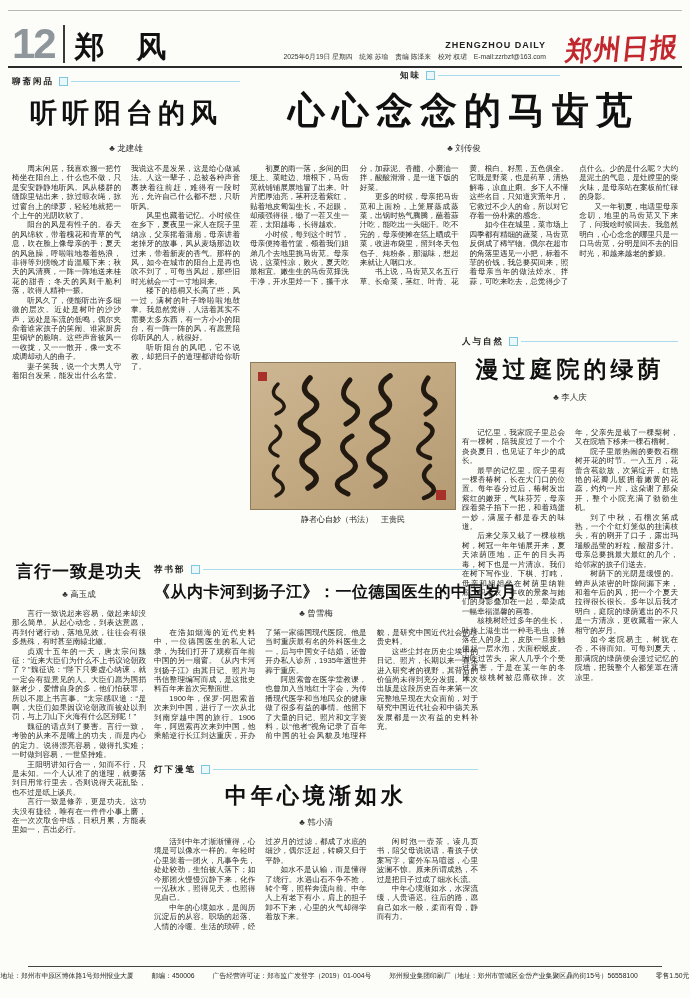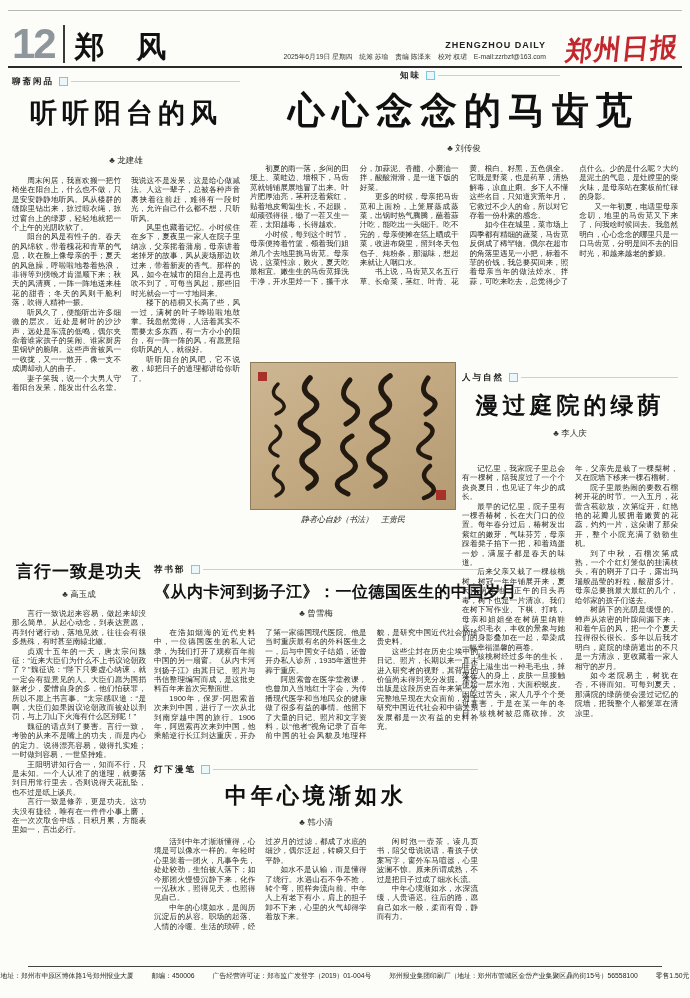--- a/index.html
+++ b/index.html
@@ -33,21 +33,21 @@
   .body-text{font-size:7.6px;line-height:9.4px;text-align:justify;color:#2a2a2a;overflow:hidden;}
   .body-text p{margin:0;text-indent:2em;}
   .cols-2{column-count:2;column-gap:10px;}
   .cols-3{column-count:3;column-gap:10px;}
   .cols-4{column-count:4;column-gap:11px;}
   .abs{position:absolute;}
 
   
   .artwork{position:absolute;left:250px;top:362px;width:206px;}
   .art-img{width:206px;height:148px;display:block;}
-  .art-caption{font-size:8px;color:#222;text-align:center;margin-top:4px;font-style:italic;}
+  .art-caption{font-size:8px;color:#222;text-align:center;margin-top:4px;}
 
   
   .footer-rule{position:absolute;left:28px;right:28px;top:966px;border-top:1px solid #444;}
   .footer{position:absolute;left:28px;right:28px;top:971px;font-size:6.8px;color:#222;
           display:flex;justify-content:center;gap:0;white-space:nowrap;}
   .footer p{display:inline;margin:0 9px;text-indent:0;}
 </style>
 </head>
 <body>
 
@@ -68,21 +68,21 @@
   </div>
   <div class="header-rule"></div>
 
   <div class="abs" style="left:12px;top:76px;width:228px;">
     <div class="label-row">
       <span class="label-text">聊斋闲品</span>
       <span class="label-box"></span>
       <span class="label-line"></span>
     </div>
     <div class="art-title" style="font-size:27px;letter-spacing:5px;margin-top:8px;">听听阳台的风</div>
-    <div class="byline" style="margin-top:24px;text-align:center;">♣ 龙建雄</div>
+    <div class="byline" style="margin-top:12px;text-align:center;">♣ 龙建雄</div>
     <div class="body-text cols-2" style="margin-top:9px;height:378px;">
         <p>周末闲居，我喜欢搬一把竹椅坐在阳台上，什么也不做，只是安安静静地听风。风从楼群的缝隙里钻出来，掠过晾衣绳，掠过窗台上的绿萝，轻轻地就把一个上午的光阴吹软了。</p>
         <p>阳台的风是有性子的。春天的风绵软，带着槐花和青草的气息，吹在脸上像母亲的手；夏天的风急躁，呼啦啦地卷着热浪，非得等到傍晚才肯温顺下来；秋天的风清爽，一阵一阵地送来桂花的甜香；冬天的风则干脆利落，吹得人精神一振。</p>
         <p>听风久了，便能听出许多细微的层次。近处是树叶的沙沙声，远处是车流的低鸣，偶尔夹杂着谁家孩子的笑闹、谁家厨房里锅铲的脆响。这些声音被风一一收拢，又一一散开，像一支不成调却动人的曲子。</p>
         <p>妻子笑我，说一个大男人守着阳台发呆，能发出什么名堂。我说这不是发呆，这是给心做减法。人这一辈子，总被各种声音裹挟着往前赶，难得有一段时光，允许自己什么都不想，只听听风。</p>
         <p>风里也藏着记忆。小时候住在乡下，夏夜里一家人在院子里纳凉，父亲摇着蒲扇，母亲讲着老掉牙的故事，风从麦场那边吹过来，带着新麦的香气。那样的风，如今在城市的阳台上是再也吹不到了，可每当风起，那些旧时光就会一寸一寸地回来。</p>
         <p>楼下的梧桐又长高了些，风一过，满树的叶子哗啦啦地鼓掌。我忽然觉得，人活着其实不需要太多东西，有一方小小的阳台，有一阵一阵的风，有愿意陪你听风的人，就很好。</p>
         <p>听听阳台的风吧，它不说教，却把日子的道理都讲给你听了。</p>
       </div>
   </div>
@@ -174,21 +174,21 @@
     <div class="byline" style="margin-top:6px;">♣ 韩小清</div>
     <div class="body-text cols-3" style="margin-top:8px;height:126px;">
         <p>活到中年才渐渐懂得，心境是可以像水一样的。年轻时心里装着一团火，凡事争先，处处较劲，生怕被人落下；如今那团火慢慢沉静下来，化作一泓秋水，照得见天，也照得见自己。</p>
         <p>中年的心境如水，是阅历沉淀后的从容。职场的起落、人情的冷暖、生活的琐碎，经过岁月的过滤，都成了水底的细沙，偶尔泛起，转瞬又归于平静。</p>
         <p>如水不是认输，而是懂得了绕行。水遇山石不争不抢，转个弯，照样奔流向前。中年人上有老下有小，肩上的担子卸不下来，心里的火气却得学着放下来。</p>
         <p>闲时泡一壶茶，读几页书，陪父母说说话，看孩子伏案写字，窗外车马喧嚣，心里波澜不惊。原来所谓成熟，不过是把日子过成了细水长流。</p>
         <p>中年心境渐如水，水深流缓，人贵语迟。往后的路，愿自己如水一般，柔而有骨，静而有力。</p>
       </div>
   </div>
 
-  <div class="abs" style="left:462px;top:372px;width:216px;">
+  <div class="abs" style="left:462px;top:336px;width:216px;">
     <div class="label-row">
       <span class="label-text">人与自然</span>
       <span class="label-box"></span>
       <span class="label-line"></span>
     </div>
     <div class="art-title" style="font-size:23px;letter-spacing:4px;margin-top:7px;">漫过庭院的绿荫</div>
     <div class="byline" style="margin-top:7px;">♣ 李人庆</div>
     <div class="body-text cols-2" style="margin-top:24px;height:532px;">
         <p>记忆里，我家院子里总会有一棵树，陪我度过了一个个炎炎夏日，也见证了年少的成长。</p>
         <p>最早的记忆里，院子里有一棵香椿树，长在大门口的位置。每年春分过后，椿树发出紫红的嫩芽，气味芬芳，母亲踩着凳子掐下一把，和着鸡蛋一炒，满屋子都是春天的味道。</p>

